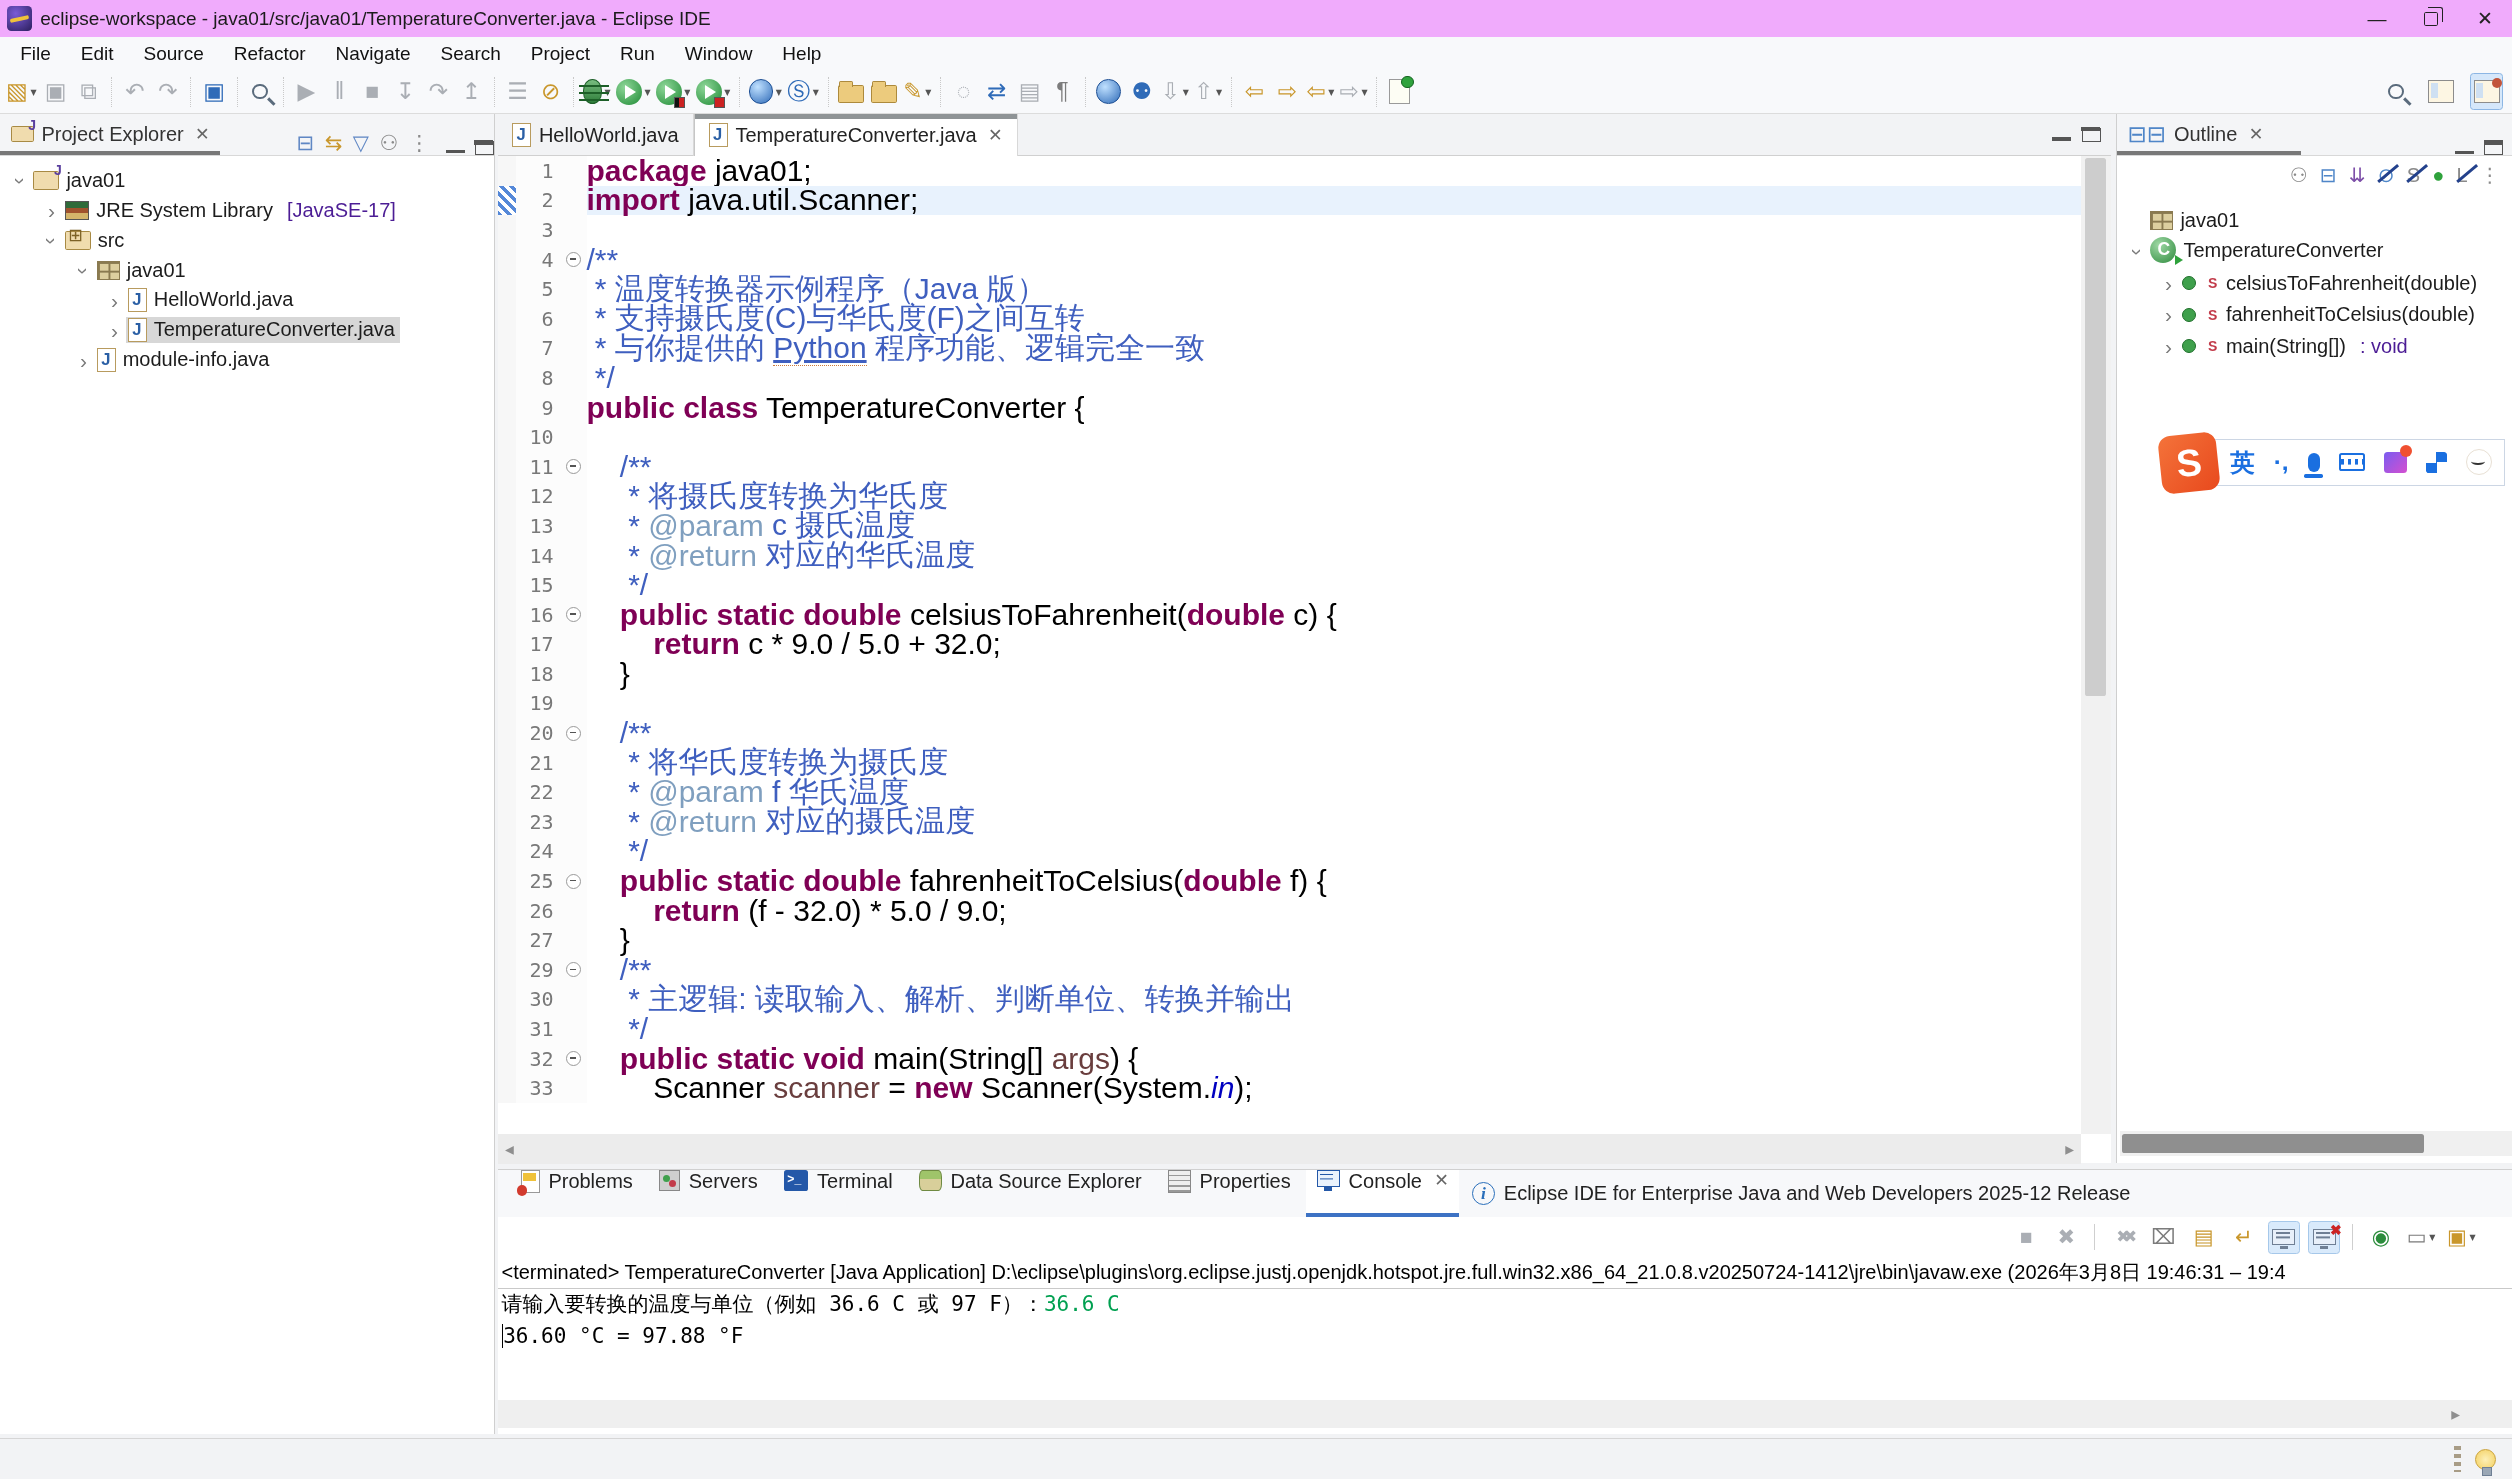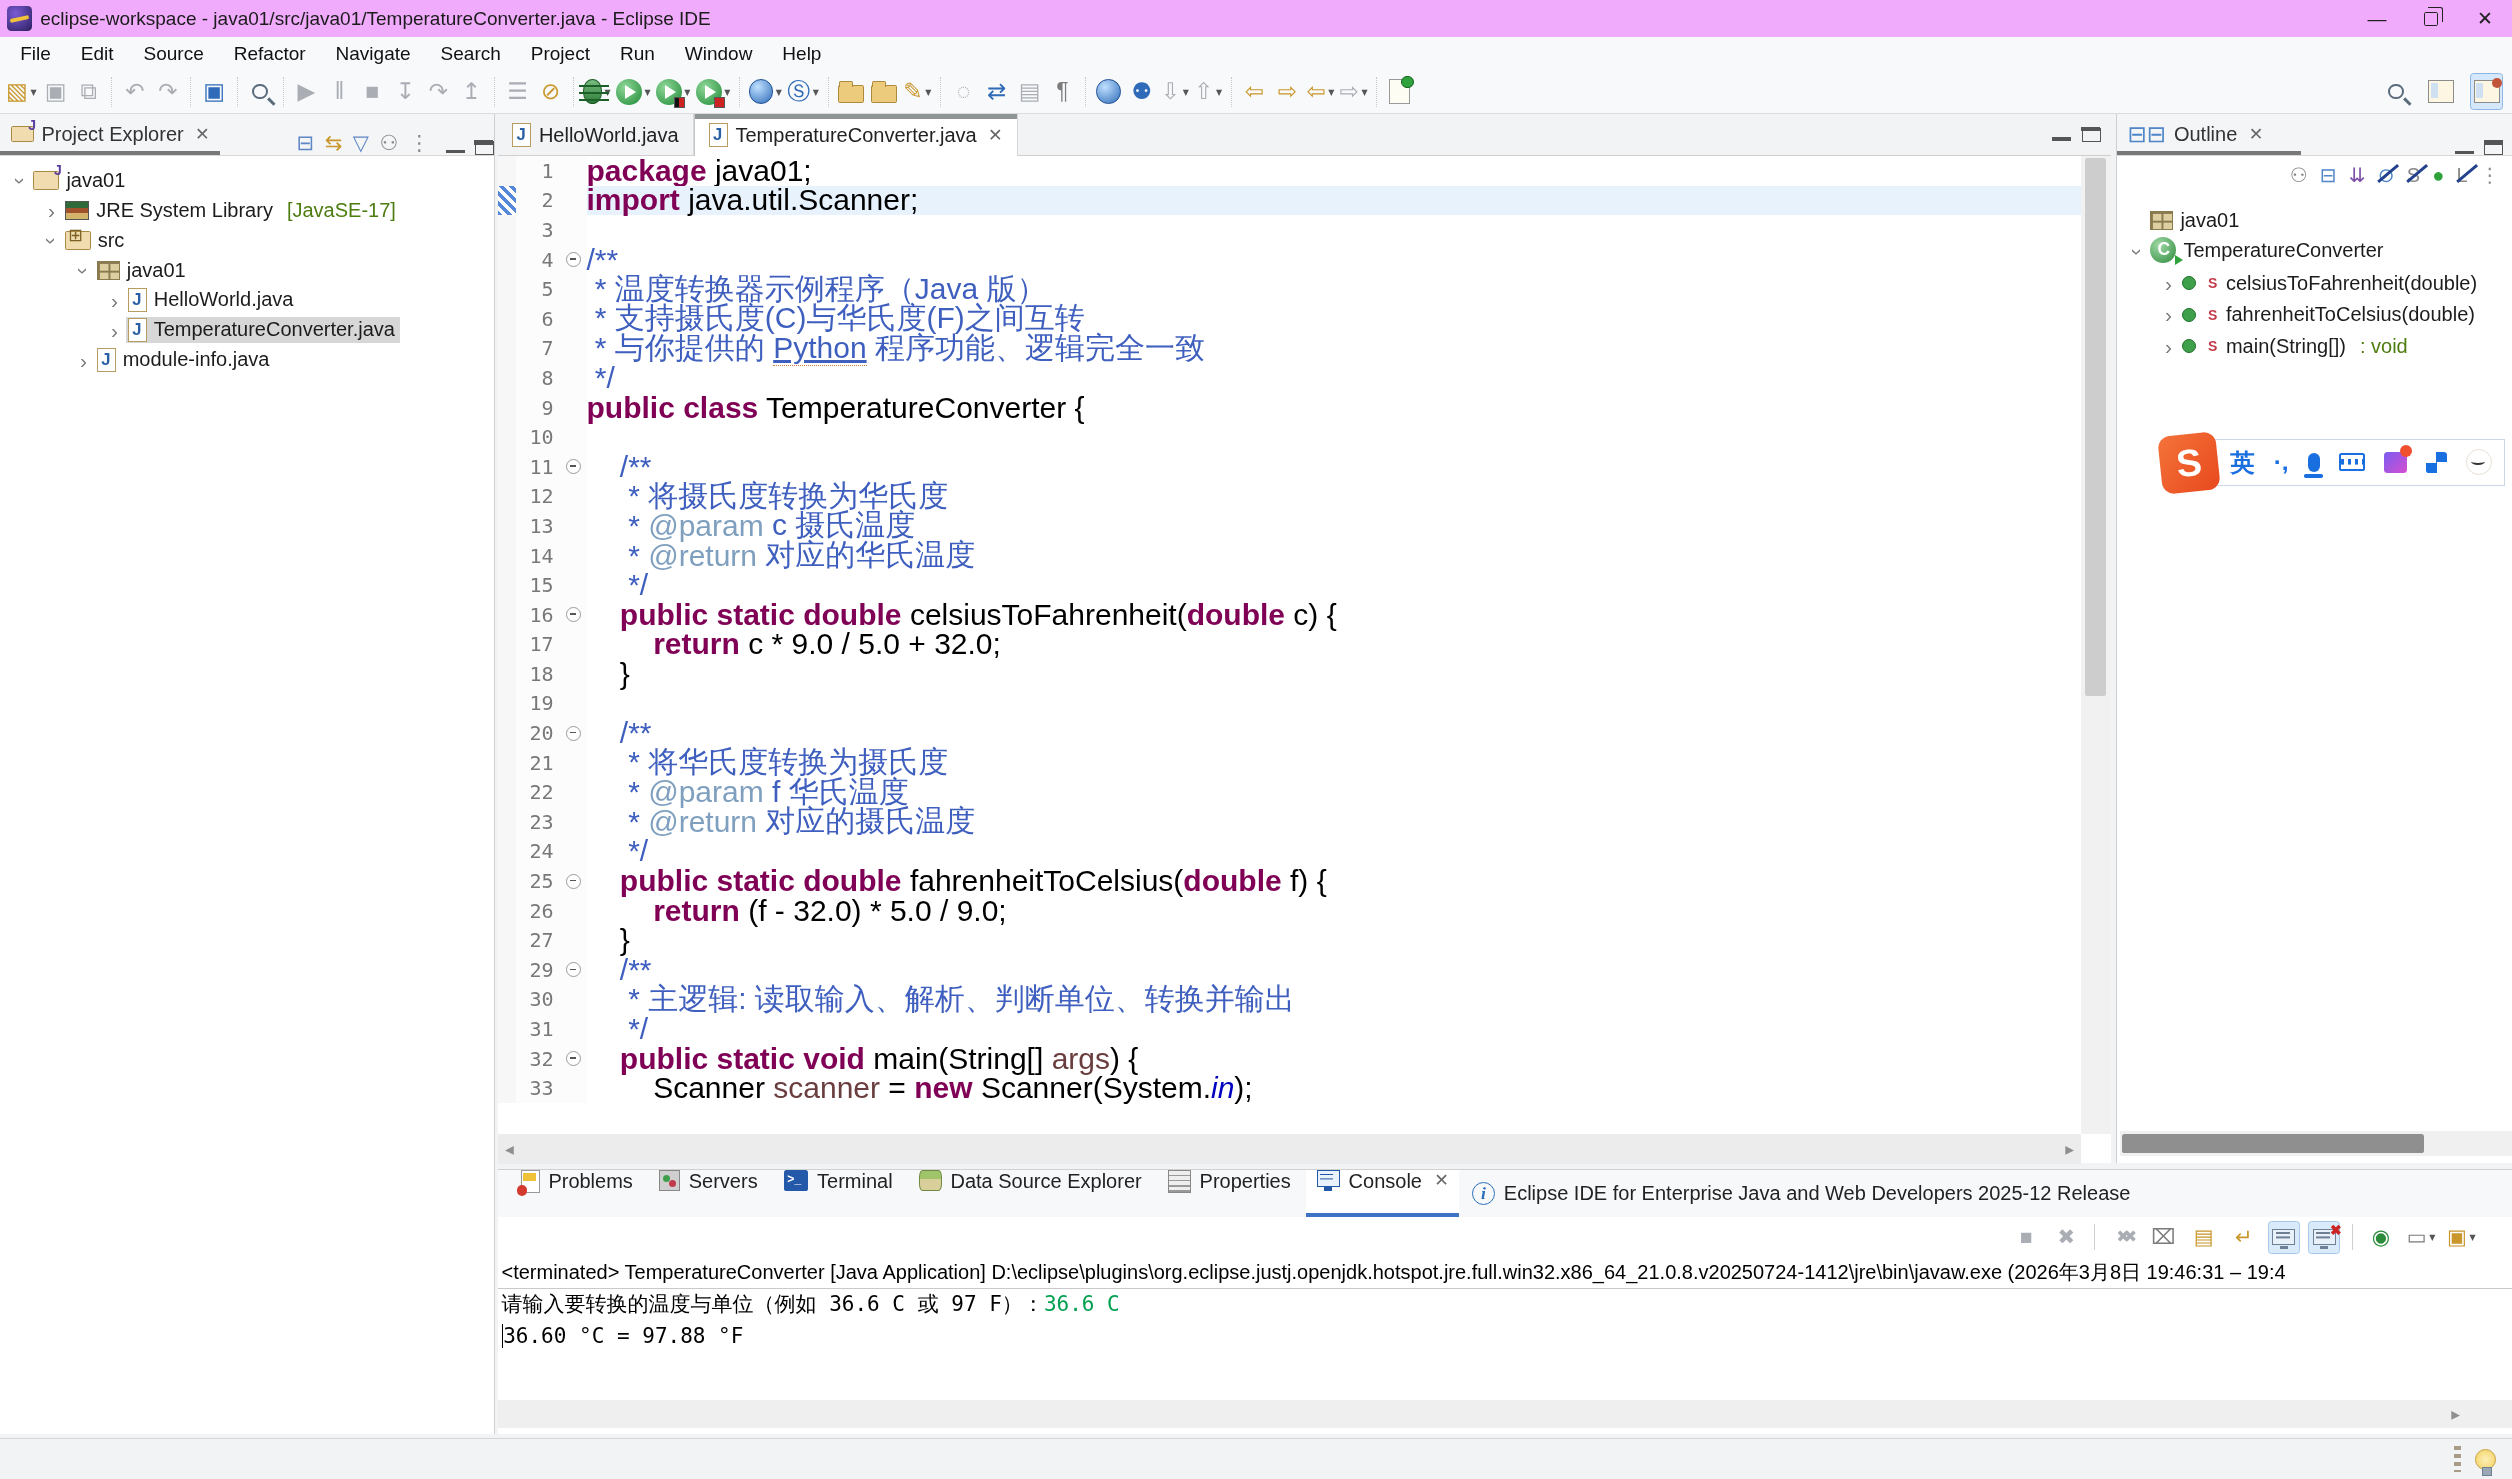--- a/index.html
+++ b/index.html
@@ -87,21 +87,21 @@
   .mm { width:19px; height:14px; border:1.7px solid #555; position:relative; }
   .mm.min { height:3.5px; border:none; background:#555; margin-top:8.7px; }
   .mm.max::before { content:""; position:absolute; left:-1.7px; top:-1.7px; width:19px; height:4.4px; background:#555; }
 
   .tree { padding-top:7px; }
   .tree-row { height:30px; display:flex; align-items:flex-end; font-size:20px; color:#1c1c1c; white-space:nowrap; }
   .tw { display:inline-flex; align-items:center; gap:7px; padding:0.9px 5.2px 0.9px 1.7px; }
   .tw.selected { background:#d7d7d7; }
   .expander { width:23px; text-align:center; color:#7a7a7a; font-size:21px; display:inline-block; }
   .expander.open { transform:rotate(90deg); }
-  .suffix { color:#4d7c0f; margin-left:7px; }
+  .suffix { color:#4c1d95; margin-left:7px; }
 
   .tico { display:inline-block; position:relative; }
   .tico-proj { width:26px; height:18.4px; background:#f0dcae; border:0.9px solid #a88a44; border-radius:1.7px; }
   .tico-proj::before { content:"J"; position:absolute; right:-3.5px; top:-10.5px; color:#5a3f9e; font-weight:bold; font-size:14px; }
   .tico-lib { width:24.5px; height:19px; background:linear-gradient(#2f6b3a 33%, #a0522d 33% 66%, #d4b46a 66%); border:0.9px solid #555; }
   .tico-src { width:26px; height:18.4px; background:#f0dcae; border:0.9px solid #a88a44; border-radius:1.7px; }
   .tico-src::before { content:"⊞"; position:absolute; left:2.6px; top:-7.9px; color:#7d6226; font-size:17.5px; }
   .tico-pkg { width:23px; height:19px; background:#ddcf9f; border:0.9px solid #8a7a50;
     background-image:linear-gradient(#8a7a50 1.7px, transparent 1.7px), linear-gradient(90deg,#8a7a50 1.7px, transparent 1.7px);
     background-size:10.5px 8.7px; }

